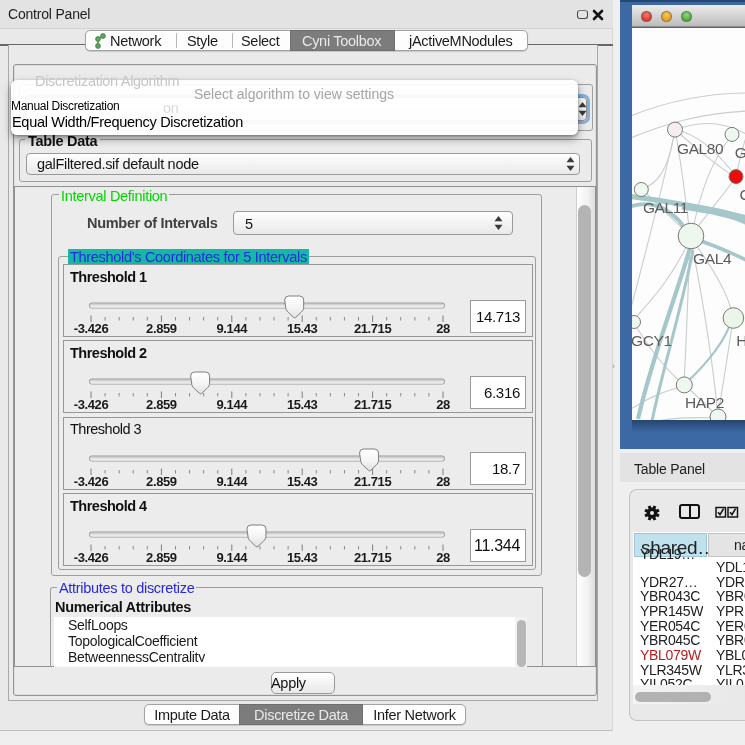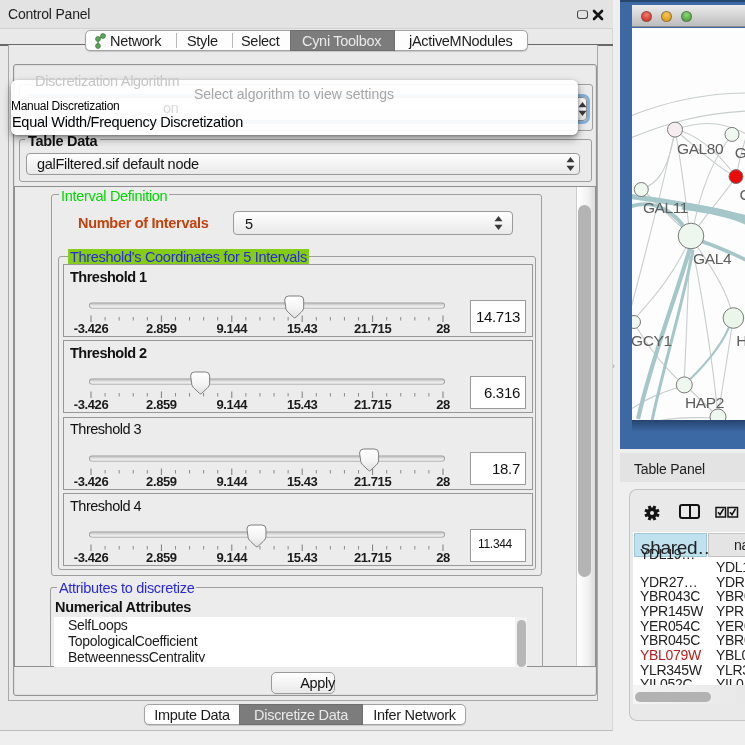--- a/index.html
+++ b/index.html
@@ -58,29 +58,29 @@
 <div style="left:37px;top:156px;font-size:14.5px;letter-spacing:-0.3px;color:#141414">galFiltered.sif default node</div>
 <svg style="position:absolute;left:565px;top:156px" width="11" height="16" viewBox="0 0 11 16">
     <path d="M5.5,1 L9.5,6.2 H1.5 Z" fill="#3a3a3a"></path>
     <path d="M5.5,15 L9.5,9.8 H1.5 Z" fill="#3a3a3a"></path>
   </svg>
 <div style="left:14px;top:186px;width:582px;height:481px;border:1px solid #8f8f8f;background:#ececec"></div>
 <div style="left:576px;top:187px;width:19px;height:479px;background:linear-gradient(90deg,#ffffff,#f2f2f2 60%,#dcdcdc);border-left:1px solid #cfcfcf"></div>
 <div style="left:578px;top:205px;width:13px;height:372px;background:#b4b4b4;border-radius:7px"></div>
 <div style="left:51px;top:194px;width:491px;height:382px;border:1px solid #9e9e9e;border-radius:3px"></div>
 <div style="left:59px;top:188px;font-size:14.5px;letter-spacing:-0.3px;color:#00d800;background:#ececec;padding:0 2px">Interval Definition</div>
-<div style="left:78px;top:215px;font-size:14.5px;letter-spacing:-0.3px;font-weight:bold;color:#c2410c">Number of Intervals</div>
+<div style="left:87px;top:215px;font-size:14.5px;letter-spacing:-0.3px;font-weight:bold;color:#404040">Number of Intervals</div>
 <div style="left:233px;top:211px;width:280px;height:24px;border:1px solid #9a9a9a;border-radius:4px;background:linear-gradient(#fefefe,#e9e9e9)"></div>
 <div style="left:245px;top:216px;font-size:14.5px;letter-spacing:-0.3px;color:#141414">5</div>
 <svg style="position:absolute;left:493px;top:215px" width="11" height="16" viewBox="0 0 11 16">
     <path d="M5.5,1 L9.5,6.2 H1.5 Z" fill="#3a3a3a"></path>
     <path d="M5.5,15 L9.5,9.8 H1.5 Z" fill="#3a3a3a"></path>
   </svg>
 <div style="left:58px;top:256px;width:478px;height:314px;border:1px solid #9e9e9e;border-radius:3px"></div>
-<div style="left:68px;top:249px;font-size:14.5px;letter-spacing:-0.3px;color:#2828dc;background:#84cc16;padding:0 2px">Threshold's Coordinates for 5 Intervals</div>
+<div style="left:68px;top:249px;font-size:14.5px;letter-spacing:-0.3px;color:#2828dc;background:#14b8a6;padding:0 2px">Threshold's Coordinates for 5 Intervals</div>
 <div style="left:63px;top:264px;width:470px;height:73px;border:1px solid #979797;background:#ececec"></div>
 <div style="left:70px;top:268.5px;font-size:14.5px;letter-spacing:-0.5px;font-weight:bold;color:#111">Threshold 1</div>
 <svg style="position:absolute;left:63px;top:264px;width:470px;height:73px" viewBox="0 0 470 73">
     <rect x="26" y="38.5" width="356" height="6" rx="3" fill="#9a9a9a"></rect>
     <rect x="26.8" y="39.3" width="354.4" height="4.4" rx="2.2" fill="url(#trk)"></rect>
     <line x1="28.00" y1="51.5" x2="28.00" y2="58" stroke="#7d7d7d" stroke-width="1"></line>
     <line x1="42.08" y1="53" x2="42.08" y2="56.5" stroke="#8a8a8a" stroke-width="1"></line>
     <line x1="56.16" y1="53" x2="56.16" y2="56.5" stroke="#8a8a8a" stroke-width="1"></line>
     <line x1="70.24" y1="53" x2="70.24" y2="56.5" stroke="#8a8a8a" stroke-width="1"></line>
     <line x1="84.32" y1="53" x2="84.32" y2="56.5" stroke="#8a8a8a" stroke-width="1"></line>
@@ -191,21 +191,21 @@
   </svg>
 <div style="left:61.0px;top:473.8px;width:60px;text-align:center;font-size:13px;letter-spacing:-0.4px;font-weight:bold;color:#1a1a1a">-3.426</div>
 <div style="left:131.4px;top:473.8px;width:60px;text-align:center;font-size:13px;letter-spacing:-0.4px;font-weight:bold;color:#1a1a1a">2.859</div>
 <div style="left:201.8px;top:473.8px;width:60px;text-align:center;font-size:13px;letter-spacing:-0.4px;font-weight:bold;color:#1a1a1a">9.144</div>
 <div style="left:272.2px;top:473.8px;width:60px;text-align:center;font-size:13px;letter-spacing:-0.4px;font-weight:bold;color:#1a1a1a">15.43</div>
 <div style="left:342.6px;top:473.8px;width:60px;text-align:center;font-size:13px;letter-spacing:-0.4px;font-weight:bold;color:#1a1a1a">21.715</div>
 <div style="left:413.0px;top:473.8px;width:60px;text-align:center;font-size:13px;letter-spacing:-0.4px;font-weight:bold;color:#1a1a1a">28</div>
 <div style="left:470px;top:452.3px;width:56px;height:33px;background:#fff;border:1px solid #9a9a9a"></div>
 <div style="left:470px;top:460.3px;width:50px;text-align:right;font-size:15px;letter-spacing:-0.3px;color:#111">18.7</div>
 <div style="left:63px;top:493.2px;width:470px;height:73px;border:1px solid #979797;background:#ececec"></div>
-<div style="left:70px;top:497.7px;font-size:14.5px;letter-spacing:-0.5px;font-weight:normal;color:#111">Threshold 4</div>
+<div style="left:70px;top:497.7px;font-size:14.5px;letter-spacing:-0.5px;font-weight:bold;color:#111">Threshold 4</div>
 <svg style="position:absolute;left:63px;top:493.2px;width:470px;height:73px" viewBox="0 0 470 73">
     <rect x="26" y="38.5" width="356" height="6" rx="3" fill="#9a9a9a"></rect>
     <rect x="26.8" y="39.3" width="354.4" height="4.4" rx="2.2" fill="url(#trk)"></rect>
     <line x1="28.00" y1="51.5" x2="28.00" y2="58" stroke="#7d7d7d" stroke-width="1"></line>
     <line x1="42.08" y1="53" x2="42.08" y2="56.5" stroke="#8a8a8a" stroke-width="1"></line>
     <line x1="56.16" y1="53" x2="56.16" y2="56.5" stroke="#8a8a8a" stroke-width="1"></line>
     <line x1="70.24" y1="53" x2="70.24" y2="56.5" stroke="#8a8a8a" stroke-width="1"></line>
     <line x1="84.32" y1="53" x2="84.32" y2="56.5" stroke="#8a8a8a" stroke-width="1"></line>
     <line x1="98.40" y1="51.5" x2="98.40" y2="58" stroke="#7d7d7d" stroke-width="1"></line>
     <line x1="112.48" y1="53" x2="112.48" y2="56.5" stroke="#8a8a8a" stroke-width="1"></line>
@@ -230,34 +230,34 @@
     <line x1="380.00" y1="51.5" x2="380.00" y2="58" stroke="#7d7d7d" stroke-width="1"></line>
     <path d="M 183.93753579838346,36 a4,4 0 0 1 4,-4 h11 a4,4 0 0 1 4,4 v7 c0,2.4 -1,3.8 -2.5,5.2 l-5.3,5.1 q-1.2,1.15 -2.4,0 l-5.3,-5.1 c-1.5,-1.4 -2.5,-2.8 -2.5,-5.2 z" fill="url(#thm)" stroke="#7e7e7e" stroke-width="1"></path>
   </svg>
 <div style="left:61.0px;top:550.2px;width:60px;text-align:center;font-size:13px;letter-spacing:-0.4px;font-weight:bold;color:#1a1a1a">-3.426</div>
 <div style="left:131.4px;top:550.2px;width:60px;text-align:center;font-size:13px;letter-spacing:-0.4px;font-weight:bold;color:#1a1a1a">2.859</div>
 <div style="left:201.8px;top:550.2px;width:60px;text-align:center;font-size:13px;letter-spacing:-0.4px;font-weight:bold;color:#1a1a1a">9.144</div>
 <div style="left:272.2px;top:550.2px;width:60px;text-align:center;font-size:13px;letter-spacing:-0.4px;font-weight:bold;color:#1a1a1a">15.43</div>
 <div style="left:342.6px;top:550.2px;width:60px;text-align:center;font-size:13px;letter-spacing:-0.4px;font-weight:bold;color:#1a1a1a">21.715</div>
 <div style="left:413.0px;top:550.2px;width:60px;text-align:center;font-size:13px;letter-spacing:-0.4px;font-weight:bold;color:#1a1a1a">28</div>
 <div style="left:470px;top:528.7px;width:56px;height:33px;background:#fff;border:1px solid #9a9a9a"></div>
-<div style="left:470px;top:536.7px;width:50px;text-align:center;font-size:12px;letter-spacing:-0.3px;color:#111">11.344</div>
+<div style="left:470px;top:536.7px;width:50px;text-align:right;font-size:16px;letter-spacing:-0.3px;color:#111">11.344</div>
 
 <div style="left:50px;top:587px;width:493px;height:80px;border:1px solid #9e9e9e;border-top-left-radius:3px;border-bottom:none"></div>
 <div style="left:57px;top:580px;font-size:14.5px;letter-spacing:-0.3px;color:#2828dc;background:#ececec;padding:0 2px">Attributes to discretize</div>
 <div style="left:55px;top:599px;font-size:14.5px;letter-spacing:-0.3px;font-weight:bold;color:#111">Numerical Attributes</div>
 <div style="left:54px;top:617px;width:461px;height:50px;background:#ffffff"></div>
 <div style="left:68px;top:617px;font-size:14px;letter-spacing:-0.3px;color:#1a1a1a">SelfLoops</div>
 <div style="left:68px;top:633px;font-size:14px;letter-spacing:-0.3px;color:#1a1a1a">TopologicalCoefficient</div>
 <div style="left:68px;top:649px;font-size:14px;letter-spacing:-0.3px;color:#1a1a1a;height:13px;overflow:hidden">BetweennessCentrality</div>
 <div style="left:515px;top:617px;width:12px;height:50px;background:#f2f2f2"></div>
 <div style="left:517px;top:620px;width:9px;height:47px;background:#b7b7b7;border-radius:5px"></div>
 
 <div style="left:271px;top:672px;width:64px;height:22px;background:linear-gradient(#ffffff,#e8e8e8);border:1px solid #9a9a9a;border-radius:5px"></div>
-<div style="left:271px;top:675px;width:64px;text-align:right;font-size:14.5px;letter-spacing:-0.3px;color:#111">Apply</div>
+<div style="left:271px;top:675px;width:64px;text-align:left;font-size:14.5px;letter-spacing:-0.3px;color:#111">Apply</div>
 
 <div style="left:144px;top:704px;width:322px;height:21px;background:#fdfdfd;border:1px solid #a2a2a2;border-radius:5px;box-shadow:0 1px 1px rgba(0,0,0,0.15)"></div>
 <div style="left:239px;top:704px;width:124px;height:21px;background:#7c7c7c;border:1px solid #6e6e6e"></div>
 <div style="left:144px;top:706.5px;width:96px;text-align:center;font-size:14.5px;letter-spacing:-0.3px;color:#1b1b1b">Impute Data</div>
 <div style="left:239px;top:706.5px;width:124px;text-align:center;font-size:14.5px;letter-spacing:-0.3px;color:#e9e9e9">Discretize Data</div>
 <div style="left:363px;top:706.5px;width:103px;text-align:center;font-size:14.5px;letter-spacing:-0.3px;color:#1b1b1b">Infer Network</div>
 
 <div style="left:612px;top:362px;width:5px;height:9px;color:#9a9a9a;font-size:9px;line-height:9px">›</div>
 
 <div style="left:11px;top:80px;width:567px;height:55px;background:rgba(255,255,255,0.93);border-radius:6px;box-shadow:0 4px 8px rgba(0,0,0,0.38),0 1px 3px rgba(0,0,0,0.28)"></div>

